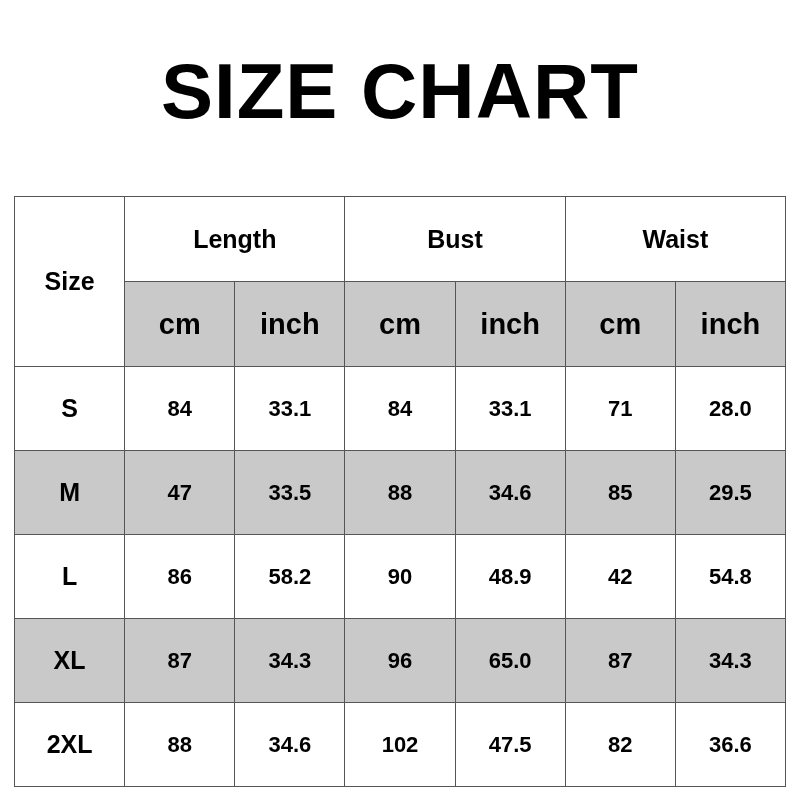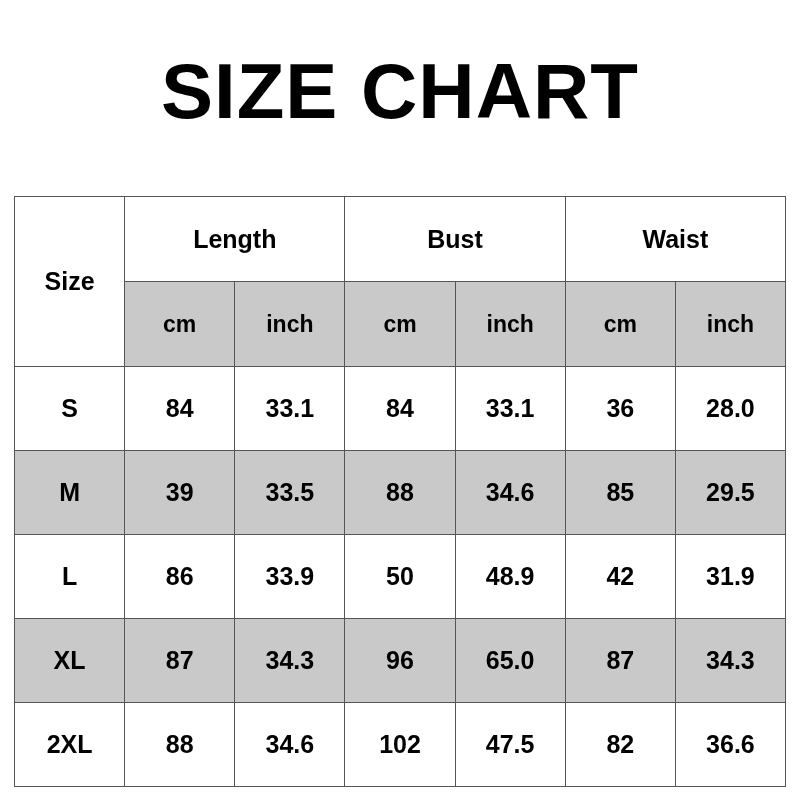--- a/index.html
+++ b/index.html
@@ -49,32 +49,32 @@
     color: #000000;
     padding: 0;
   }
   .hdr-group {
     height: 84px;
     font-size: 25px;
     background: #ffffff;
   }
   .hdr-unit {
     height: 84px;
-    font-size: 23px;
+    font-size: 29px;
     background: #c9c9c9;
   }
   .size-cell {
     font-size: 25px;
     background: #ffffff;
   }
   .row-h {
     height: 84px;
   }
   .data-cell {
-    font-size: 25px;
+    font-size: 22px;
   }
   tr.shade td {
     background: #c9c9c9;
   }
   tr.plain td {
     background: #ffffff;
   }
   td.size-col-shade {
     background: #c9c9c9;
   }
@@ -119,40 +119,40 @@
           <td class="hdr-unit">inch</td>
         </tr>
       </thead>
       <tbody>
         <tr class="row-h plain">
           <td class="size-cell size-col-plain">S</td>
           <td class="data-cell">84</td>
           <td class="data-cell">33.1</td>
           <td class="data-cell">84</td>
           <td class="data-cell">33.1</td>
-          <td class="data-cell">36</td>
+          <td class="data-cell">71</td>
           <td class="data-cell">28.0</td>
         </tr>
         <tr class="row-h shade">
           <td class="size-cell size-col-shade">M</td>
-          <td class="data-cell">39</td>
+          <td class="data-cell">47</td>
           <td class="data-cell">33.5</td>
           <td class="data-cell">88</td>
           <td class="data-cell">34.6</td>
           <td class="data-cell">85</td>
           <td class="data-cell">29.5</td>
         </tr>
         <tr class="row-h plain">
           <td class="size-cell size-col-plain">L</td>
           <td class="data-cell">86</td>
-          <td class="data-cell">33.9</td>
-          <td class="data-cell">50</td>
+          <td class="data-cell">58.2</td>
+          <td class="data-cell">90</td>
           <td class="data-cell">48.9</td>
           <td class="data-cell">42</td>
-          <td class="data-cell">31.9</td>
+          <td class="data-cell">54.8</td>
         </tr>
         <tr class="row-h shade">
           <td class="size-cell size-col-shade">XL</td>
           <td class="data-cell">87</td>
           <td class="data-cell">34.3</td>
           <td class="data-cell">96</td>
           <td class="data-cell">65.0</td>
           <td class="data-cell">87</td>
           <td class="data-cell">34.3</td>
         </tr>

